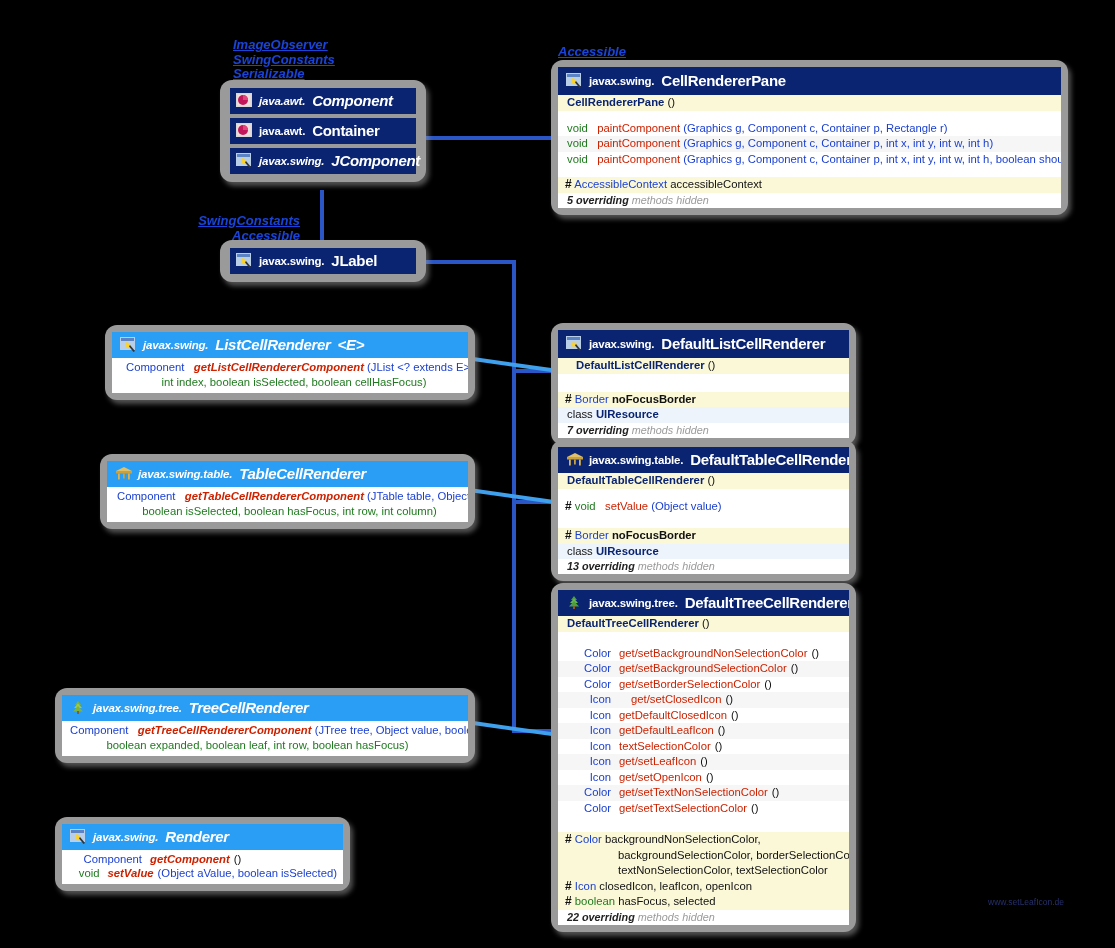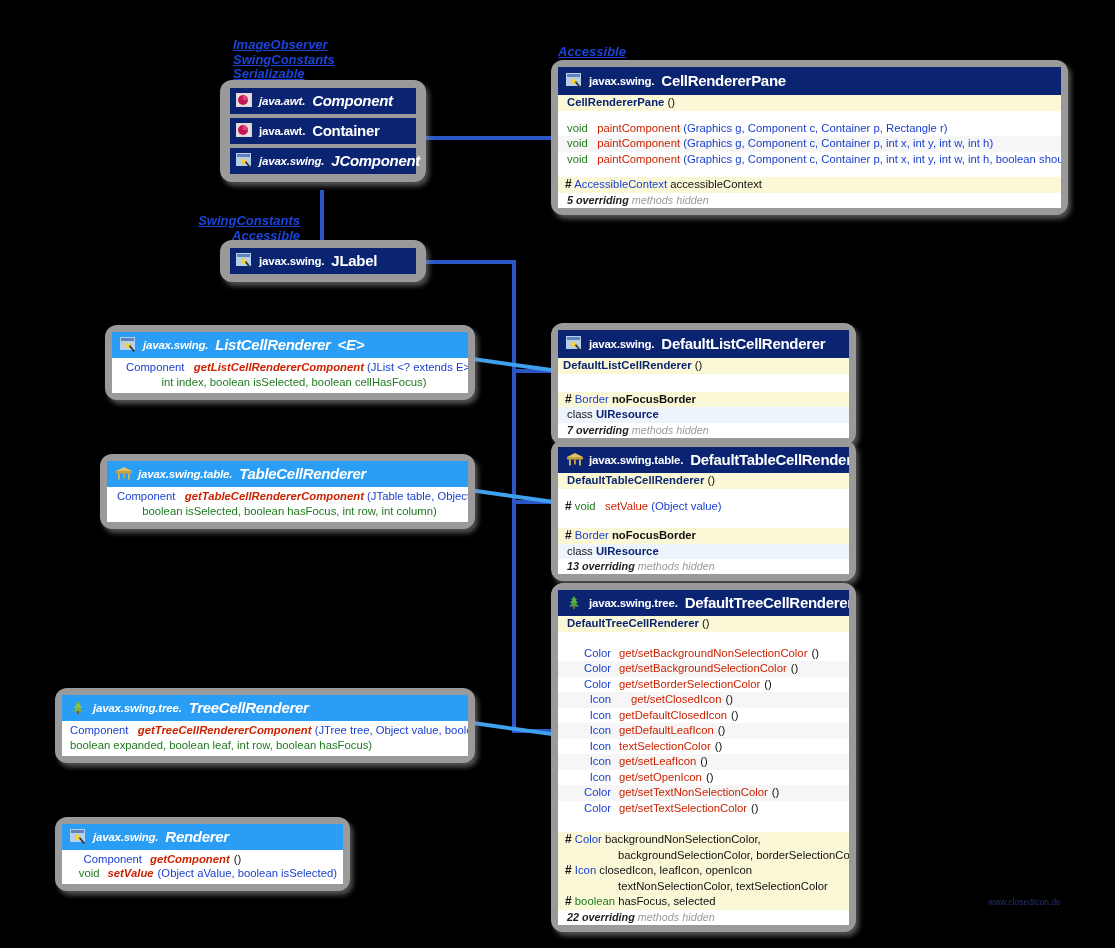--- a/index.html
+++ b/index.html
@@ -289,21 +289,21 @@
           <svg width="16" height="15" viewBox="0 0 16 15">
             <rect x="0" y="0" width="15" height="13" fill="#b9cfe8"></rect>
             <rect x="1" y="1" width="13" height="3" fill="#5c84c4"></rect>
             <path d="M6 5 l2 0 l0.5 2 l2-1 l-1 2 l2 0.5 l-2 0.6 l1 2 l-2-1 l-0.5 2 l-0.6-2 l-2 1 l1-2 l-2-0.6 l2-0.5 l-1-2 l2 1 z" fill="#ffd21e"></path>
             <path d="M10 8 l5 6 l-1.5 1 l-4.5-5.6 z" fill="#333"></path>
           </svg>
         </span>
         <span class="pkg" style="font-style:normal;">javax.swing.</span>
         <span class="cls">DefaultListCellRenderer</span>
       </div>
-      <div class="row cream" style="padding-left:5px;">
+      <div class="row cream" style="padding-left:18px;">
         <span class="t-ctor">DefaultListCellRenderer</span>
         <span>()</span>
       </div>
       <div class="row spacer" style="height:18px;"></div>
       <div class="row cream" style="padding-left:7px;">
         <span class="vis">#</span>
         <span class="t-type">Border</span>
         <span class="t-field">noFocusBorder</span>
       </div>
       <div class="row blueish" style="padding-left:9px;">
@@ -465,27 +465,27 @@
       <div class="row spacer" style="height:16px;"></div>
 
       <div class="row cream" style="padding-left:7px;">
         <span class="vis">#</span>
         <span class="t-type">Color</span>
         <span>backgroundNonSelectionColor,</span>
       </div>
       <div class="row cream" style="padding-left:60px;">
         <span>backgroundSelectionColor, borderSelectionColor,</span>
       </div>
+      <div class="row cream" style="padding-left:60px;">
+        <span>textNonSelectionColor, textSelectionColor</span>
+      </div>
       <div class="row cream" style="padding-left:7px;">
         <span class="vis">#</span>
         <span class="t-type">Icon</span>
         <span>closedIcon, leafIcon, openIcon</span>
-      </div>
-      <div class="row cream" style="padding-left:60px;">
-        <span>textNonSelectionColor, textSelectionColor</span>
       </div>
       <div class="row cream" style="padding-left:7px;">
         <span class="vis">#</span>
         <span class="t-prim">boolean</span>
         <span>hasFocus, selected</span>
       </div>
       <div class="hidden-row" style="padding-left:9px;">
         <span class="n">22 overriding</span>
         <span class="g">methods hidden</span>
       </div>
@@ -504,21 +504,21 @@
           </svg>
         </span>
         <span class="pkg">javax.swing.tree.</span>
         <span class="cls">TreeCellRenderer</span>
       </div>
       <div class="row plain" style="padding:3px 6px 1px 8px;">
         <span class="t-type">Component</span>
         &nbsp;&nbsp;<span class="t-meth-i">getTreeCellRendererComponent</span>
         <span class="t-type">(JTree tree, Object value, boolean selected,</span>
       </div>
-      <div class="row plain" style="padding:0 23px 4px 8px; text-align:left;">
+      <div class="row plain" style="padding:0 23px 4px 8px; text-align:center;">
         <span class="t-prim">boolean expanded, boolean leaf, int row, boolean hasFocus)</span>
       </div>
     </div>
   </div>
 
   <div class="cbox" style="left:55px; top:817px; width:295px;">
     <div class="inner">
       <div class="hdr iface abstract" style="padding:4px 8px 5px 8px;">
         <span class="ic">
           <svg width="16" height="15" viewBox="0 0 16 15">
@@ -537,15 +537,15 @@
         <span style="margin-left:4px;">()</span>
       </div>
       <div class="row plain rowflex" style="padding:0 6px 4px 8px;">
         <span class="t-void rt" style="width:72px;">void</span>
         <span class="t-meth-i" style="margin-left:8px;">setValue</span>
         <span class="t-type" style="margin-left:4px;">(Object aValue, boolean isSelected)</span>
       </div>
     </div>
   </div>
 
-  <div class="watermark" style="left:988px; top:897px;">www.closedIcon.de</div>
+  <div class="watermark" style="left:988px; top:897px;">www.setLeafIcon.de</div>
 
 </div>
 
 </body></html>

